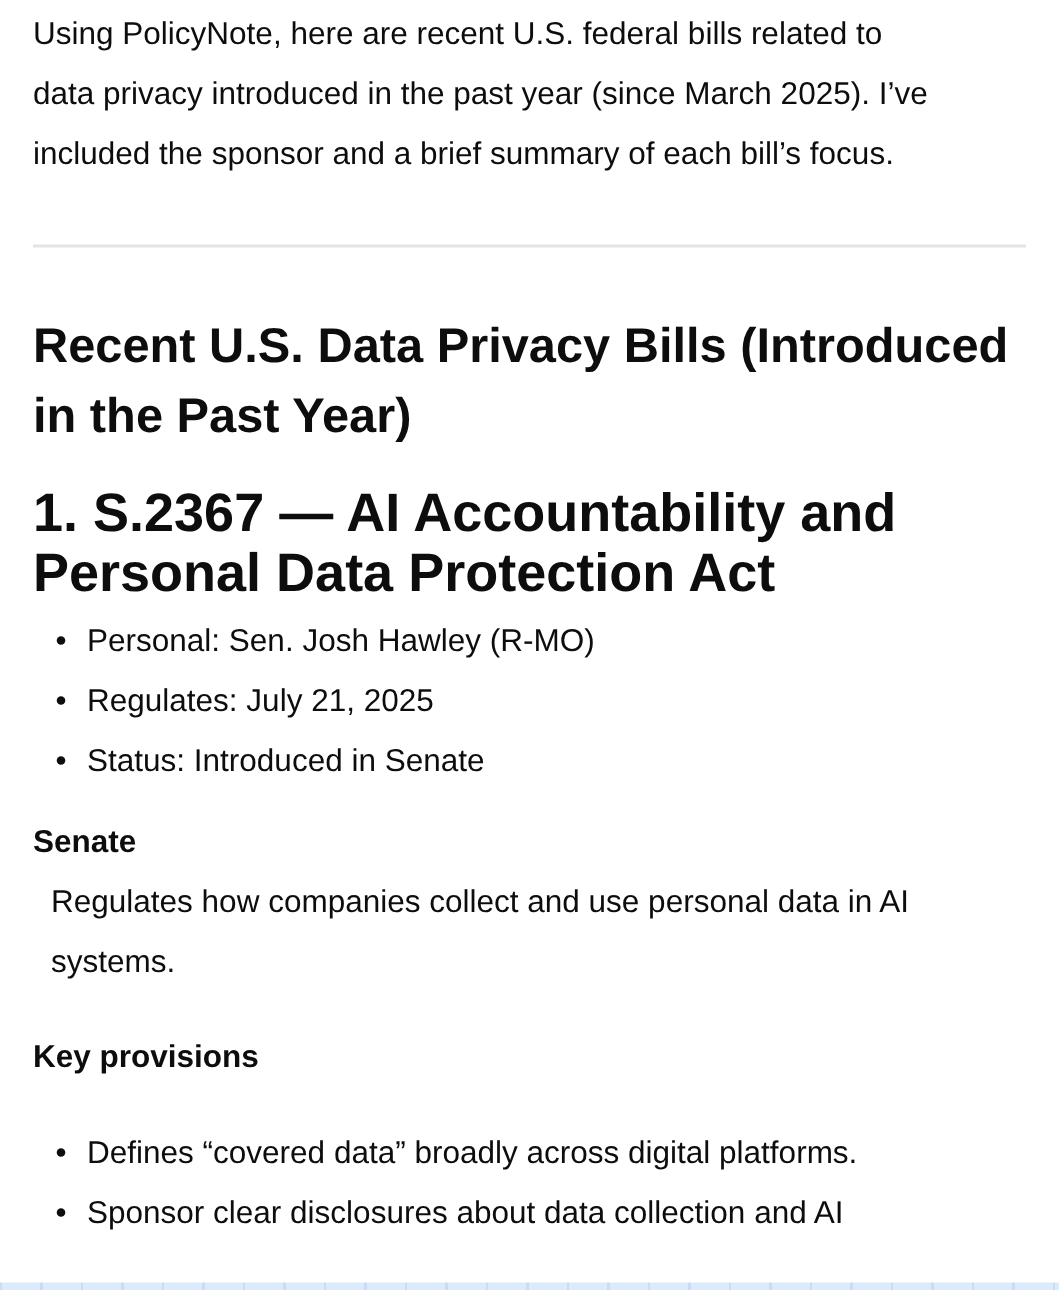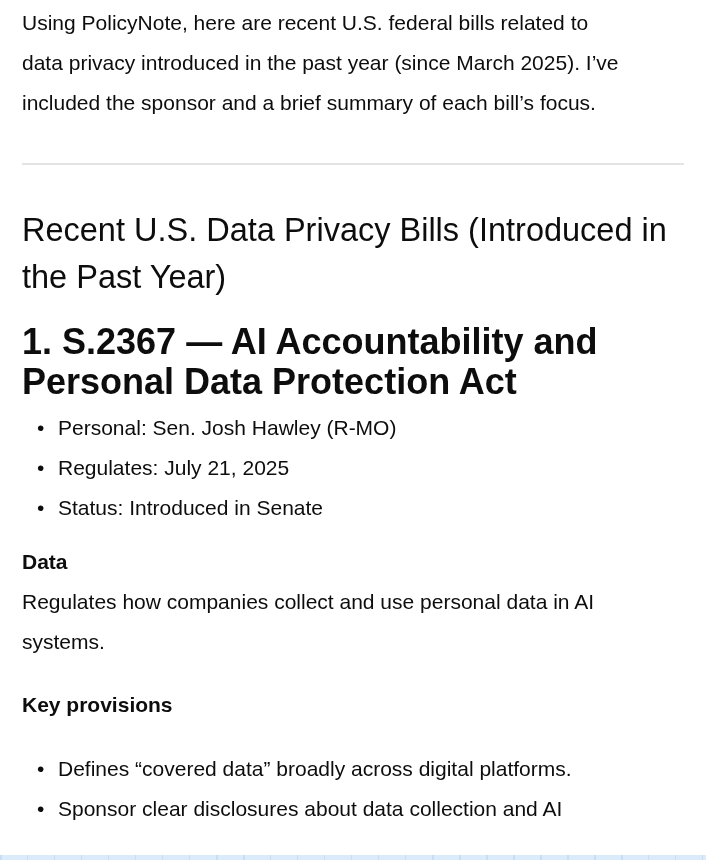--- a/index.html
+++ b/index.html
@@ -27,21 +27,21 @@
     border: 0;
     height: 2px;
     background: #e4e4e4;
     margin: 40px 0 0 0;
   }
 
   h2.section-heading {
     margin: 42px 0 0 0;
     font-size: 32.5px;
     line-height: 47px;
-    font-weight: 400;
+    font-weight: 700;
     max-width: 662px;
   }
 
   h3.bill-heading {
     margin: 21px 0 0 0;
     font-size: 36px;
     line-height: 40px;
     font-weight: 700;
     max-width: 662px;
   }
@@ -52,21 +52,21 @@
     padding: 0;
     max-width: 604px;
     font-size: 21px;
     line-height: 40px;
   }
   ul.list > li { position: relative; padding-left: 36px; }
   .marker { position: absolute; left: 15px; top: 0; }
 
   ul[data-name="bill-meta-list"] { margin-top: 6px; }
   p[data-name="focus-label"] { margin-top: 14px; font-weight: 700; }
-  p[data-name="focus-paragraph"] { margin-top: 0; }
+  p[data-name="focus-paragraph"] { margin-top: 0; margin-left: 12px; }
   p[data-name="key-provisions-label"] { margin-top: 23px; font-weight: 700; }
   ul[data-name="key-provisions-list"] { margin-top: 24px; }
 
   .selection-strip {
     position: absolute;
     left: 0;
     top: 855px;
     width: 706px;
     height: 5px;
     background: repeating-linear-gradient(90deg, #c7dcf5 0 1.5px, #dcebfb 1.5px 27px);
@@ -93,21 +93,21 @@
     <li data-name="list-item-introduced">
       <span class="marker" data-name="bullet-icon">•</span>
       <span class="li-text" data-name="list-item-text"><strong>Regulates:</strong><span> July 21, 2025</span></span>
     </li>
     <li data-name="list-item-status">
       <span class="marker" data-name="bullet-icon">•</span>
       <span class="li-text" data-name="list-item-text"><strong>Status:</strong><span> Introduced in Senate</span></span>
     </li>
   </ul>
 
-  <p class="body" data-name="focus-label">Data</p>
+  <p class="body" data-name="focus-label">Senate</p>
   <p class="body" data-name="focus-paragraph"><span>Regulates how companies collect and use </span><strong>personal data in AI systems</strong><span>.</span></p>
 
   <p class="body" data-name="key-provisions-label">Key provisions</p>
 
   <ul class="list" data-name="key-provisions-list">
     <li data-name="list-item-provision-1">
       <span class="marker" data-name="bullet-icon">•</span>
       <span class="li-text" data-name="list-item-text"><span>Defines </span><strong>“covered data”</strong><span> broadly across digital platforms.</span></span>
     </li>
     <li data-name="list-item-provision-2">

